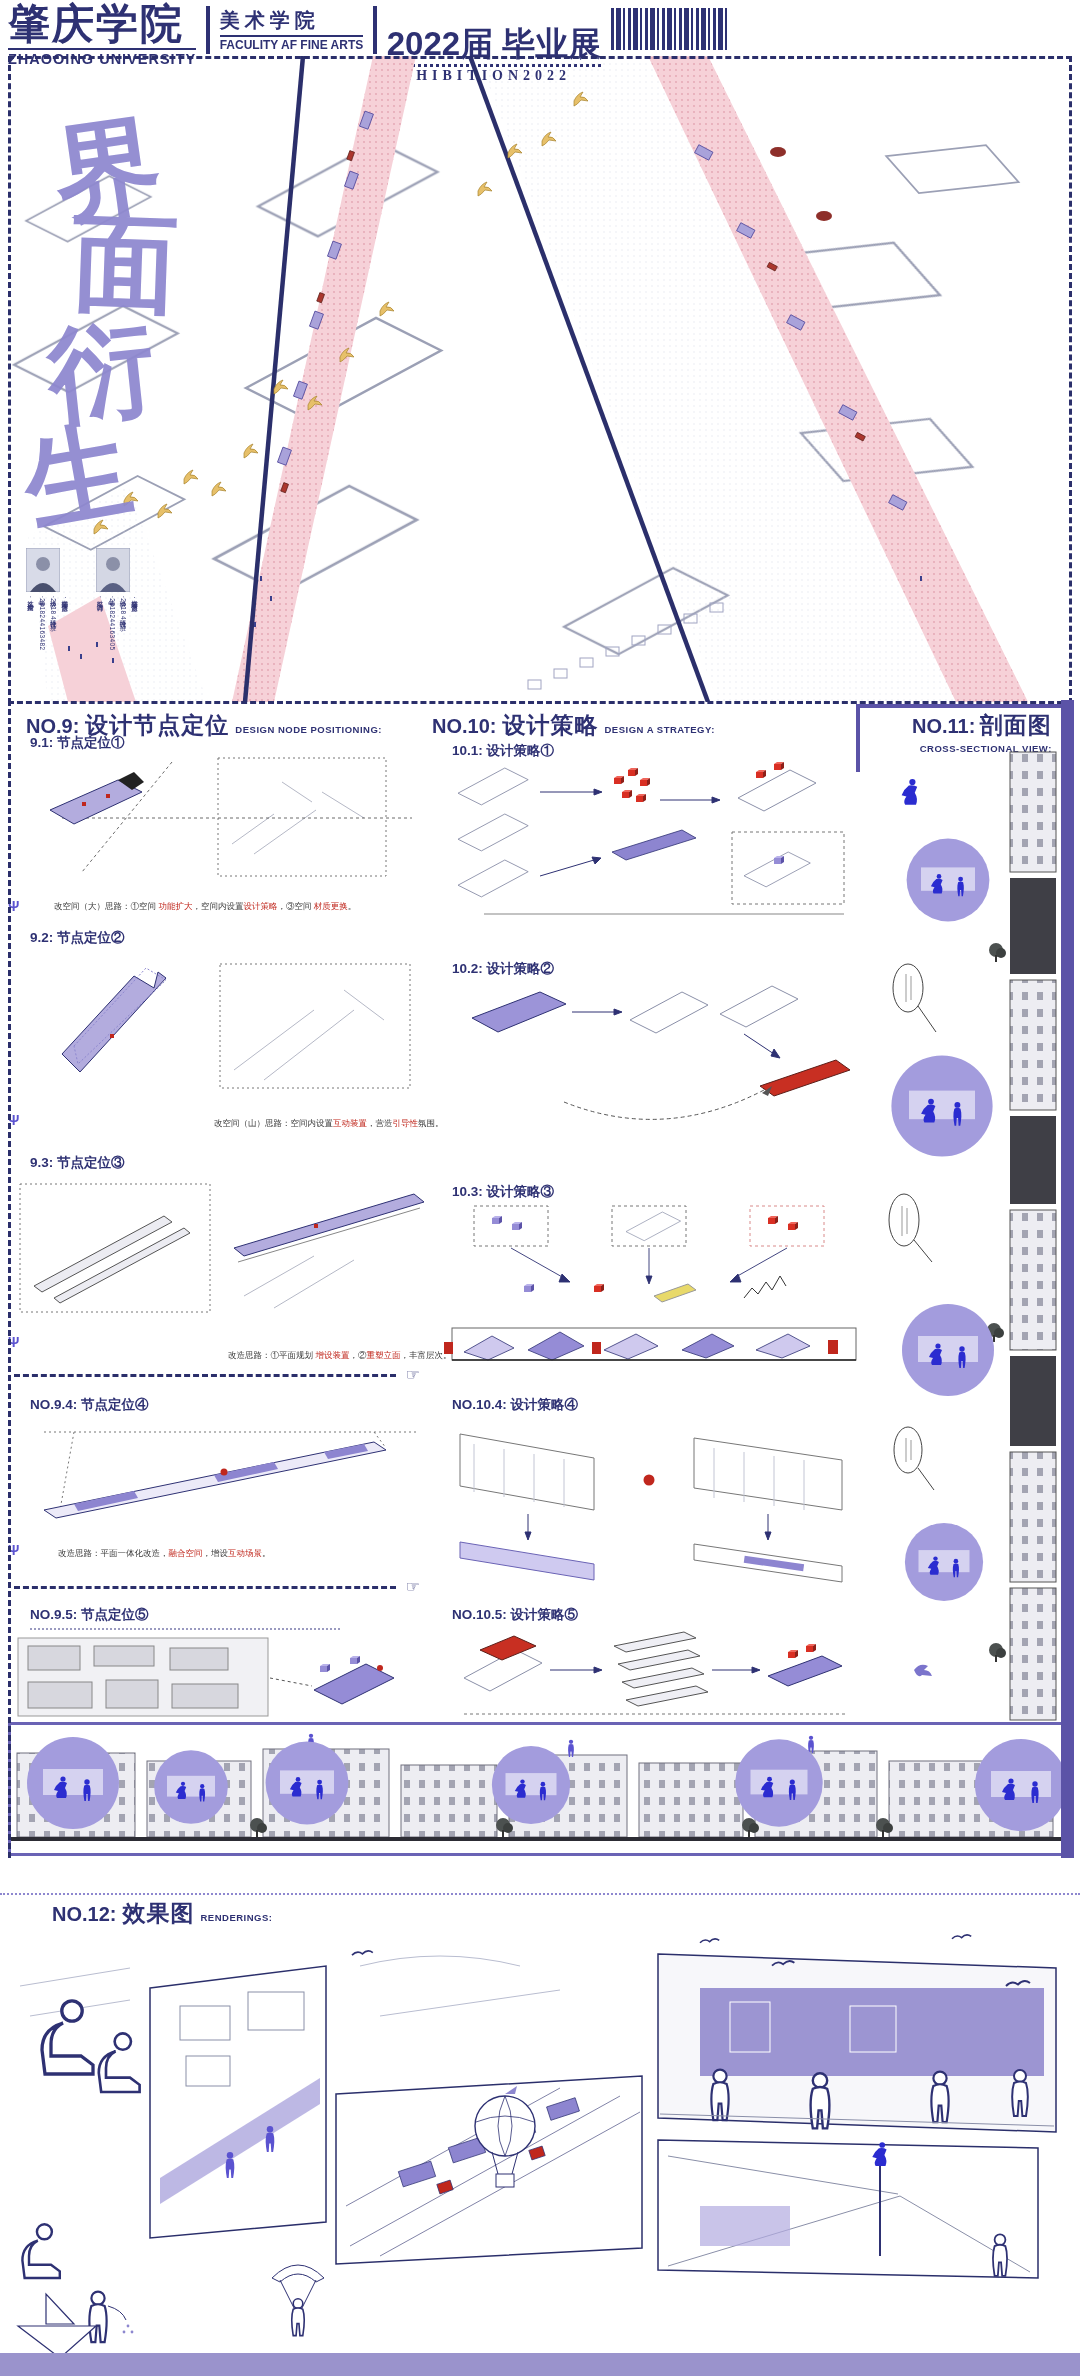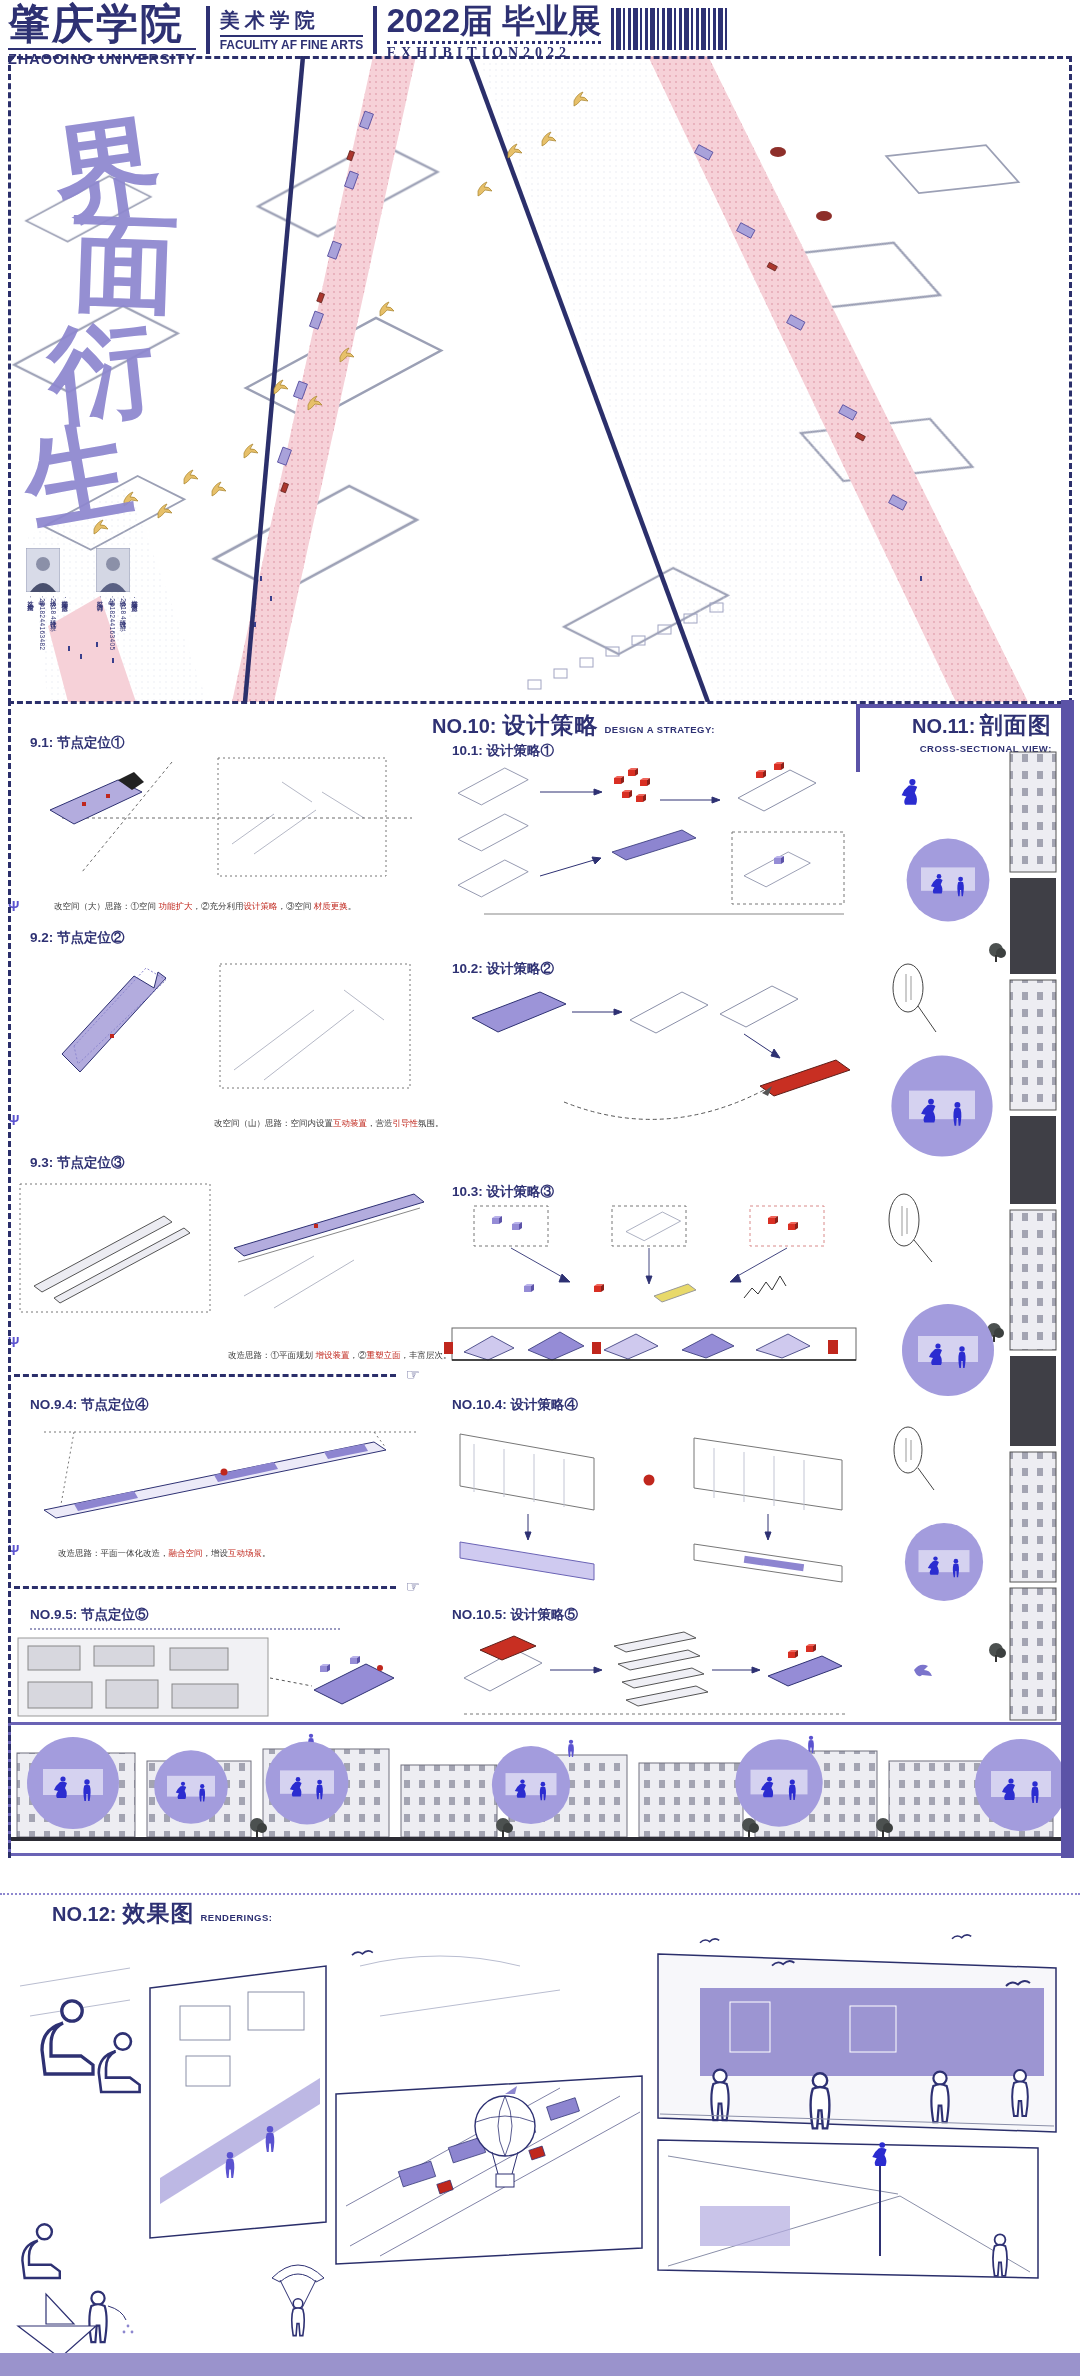--- a/index.html
+++ b/index.html
@@ -6,21 +6,21 @@
   .board{position:relative;width:1080px;height:2376px;background:#fff;overflow:hidden;
          font-family:"Liberation Sans",sans-serif;color:#2e3173}
   
   .hdr{position:absolute;left:0;top:0;width:1080px;height:58px;display:flex;align-items:flex-start;
        gap:10px;padding:3px 8px 0 8px;box-sizing:border-box;background:#fff}
   .hb{display:flex;flex-direction:column;line-height:1;white-space:nowrap}
   .cn1{font-size:42px;font-weight:bold;letter-spacing:2px}
   .en1{font-size:14.5px;font-weight:bold;letter-spacing:1px;border-top:2px solid #2e3173;margin-top:3px;padding-top:2px}
   .cn2{font-size:20px;font-weight:bold;letter-spacing:5px;margin-top:7px}
   .en2{font-size:12px;font-weight:bold;border-top:2px solid #2e3173;margin-top:5px;padding-top:2px}
-  .cn3{font-size:33px;font-weight:bold;margin-top:1px}
+  .cn3{font-size:33px;font-weight:bold;margin-top:24px}
   .en3{font-family:"Liberation Serif",serif;font-size:14px;font-weight:bold;letter-spacing:5px;
        border-top:3px dotted #2e3173;margin-top:4px;padding-top:2px}
   .hb4{margin-left:auto;text-align:right}
   .cn4{font-size:29px;font-weight:bold;letter-spacing:11px;margin-top:4px}
   .en4{font-family:"Liberation Serif",serif;font-size:13px;font-weight:bold;letter-spacing:2px;line-height:1.15;
        border-top:3px dotted #2e3173;margin-top:3px;padding-top:2px}
   .vbar{width:3.5px;height:48px;background:#2e3173;margin-top:3px;flex:none}
   .barcode{width:116px;height:42px;margin-top:5px;flex:none;
            background:repeating-linear-gradient(90deg,#2e3173 0 3px,#fff 3px 5px,#2e3173 5px 10px,#fff 10px 12px,#2e3173 12px 14px,#fff 14px 17px)}
   
@@ -262,20 +262,25 @@
       </svg>
       <div class="info">
         <span class="vline">指导老师·谢浩源</span>
         <span class="vline">班级·2018环境设计4班</span>
         <span class="vline">学号·2018244163405</span>
         <span class="vline">姓名·冯诗诗</span>
       </div>
     </div>
   </div>
 
+  <div class="sech" style="left:26px;top:710px">
+    <span class="num">NO.9:</span>
+    <span class="cnt">设计节点定位</span>
+    <span class="ent">DESIGN NODE POSITIONING:</span>
+  </div>
   <div class="sech" style="left:432px;top:710px">
     <span class="num">NO.10:</span>
     <span class="cnt">设计策略</span>
     <span class="ent">DESIGN A STRATEGY:</span>
   </div>
   <div class="brk"></div>
   <div class="sech sech11" style="left:912px;top:710px">
     <span class="num">NO.11:</span>
     <span class="cnt">剖面图</span>
     <span class="ent">CROSS-SECTIONAL VIEW:</span>
@@ -292,21 +297,21 @@
       </g>
     <line x1="40" y1="66" x2="390" y2="66" stroke="#444" stroke-width="0.8" stroke-dasharray="3 3"></line>
     <line x1="150" y1="10" x2="60" y2="120" stroke="#444" stroke-width="0.8" stroke-dasharray="3 3"></line>
     <polygon points="28,58 96,28 120,40 52,72" fill="#b3acde" stroke="#2e3173"></polygon>
     <polygon points="96,28 112,20 122,30 110,38" fill="#222"></polygon>
     <rect x="60" y="50" width="4" height="4" fill="#c0271d"></rect>
       <rect x="84" y="42" width="4" height="4" fill="#c0271d"></rect>
   </svg>
   <span class="fork" style="left:8px;top:898px">Ψ</span>
   <p class="cap" style="left:54px;top:901px">
-    <span>改空间（大）思路：①空间 </span><span class="red">功能扩大</span><span>，②充分利用</span><span class="red">设计策略</span><span>，③空间 </span><span class="red">材质更换</span><span>。</span>
+    <span>改空间（大）思路：①空间 </span><span class="red">功能扩大</span><span>，空间内设置</span><span class="red">设计策略</span><span>，③空间 </span><span class="red">材质更换</span><span>。</span>
   </p>
 
   <div class="il" style="left:30px;top:929px">9.2: 节点定位②</div>
   <svg class="svgbox" style="left:14px;top:950px" width="412" height="150" viewBox="0 0 412 150">
     <rect x="206" y="14" width="190" height="124" fill="none" stroke="#777" stroke-dasharray="2 3"></rect>
     <g stroke="#b5b8c6" fill="none">
         <path d="M220,120 l80,-60"></path>
         <path d="M250,130 l90,-70"></path>
         <path d="M330,40 l40,30"></path>
       </g>

